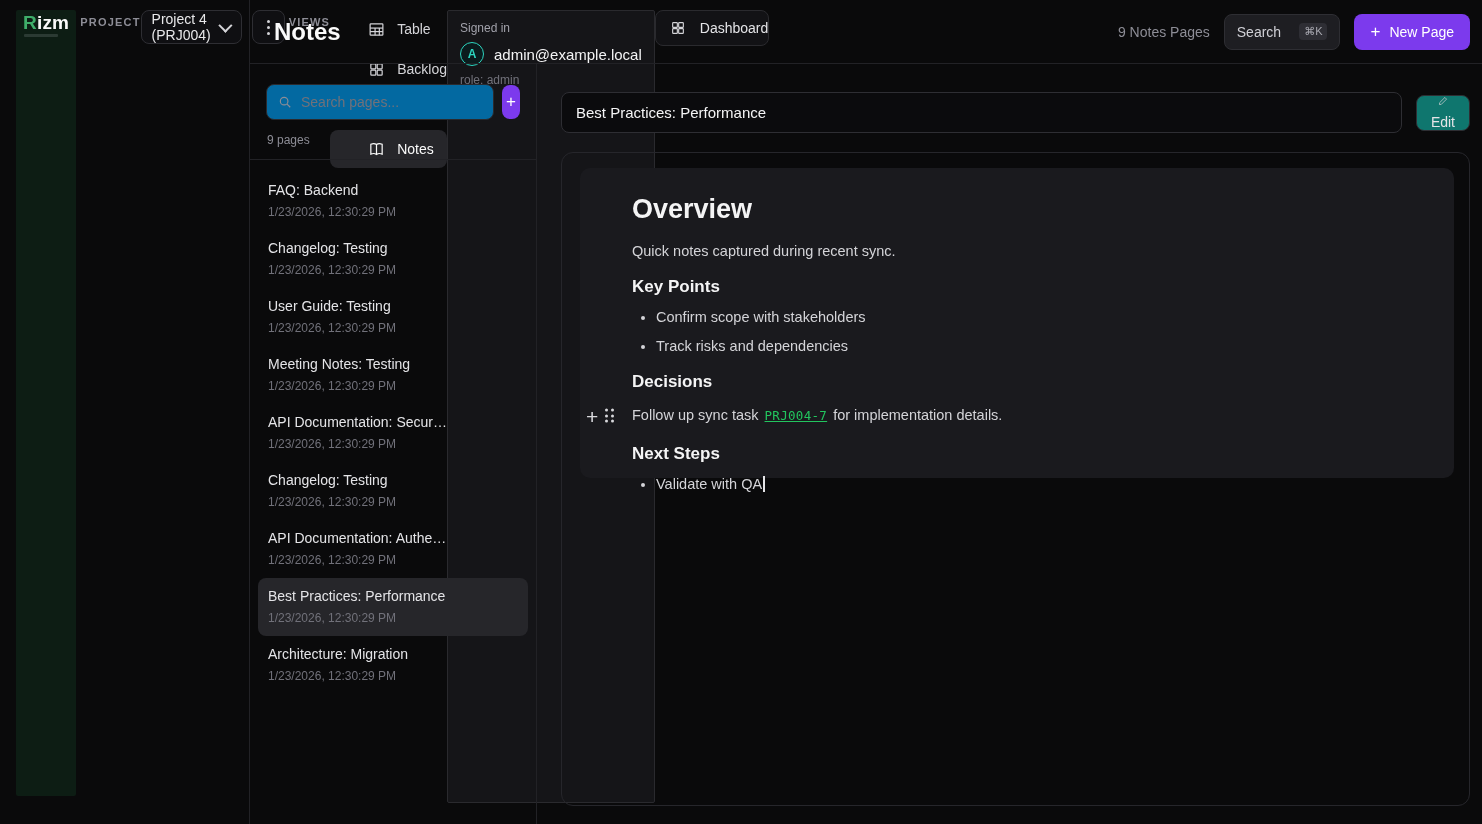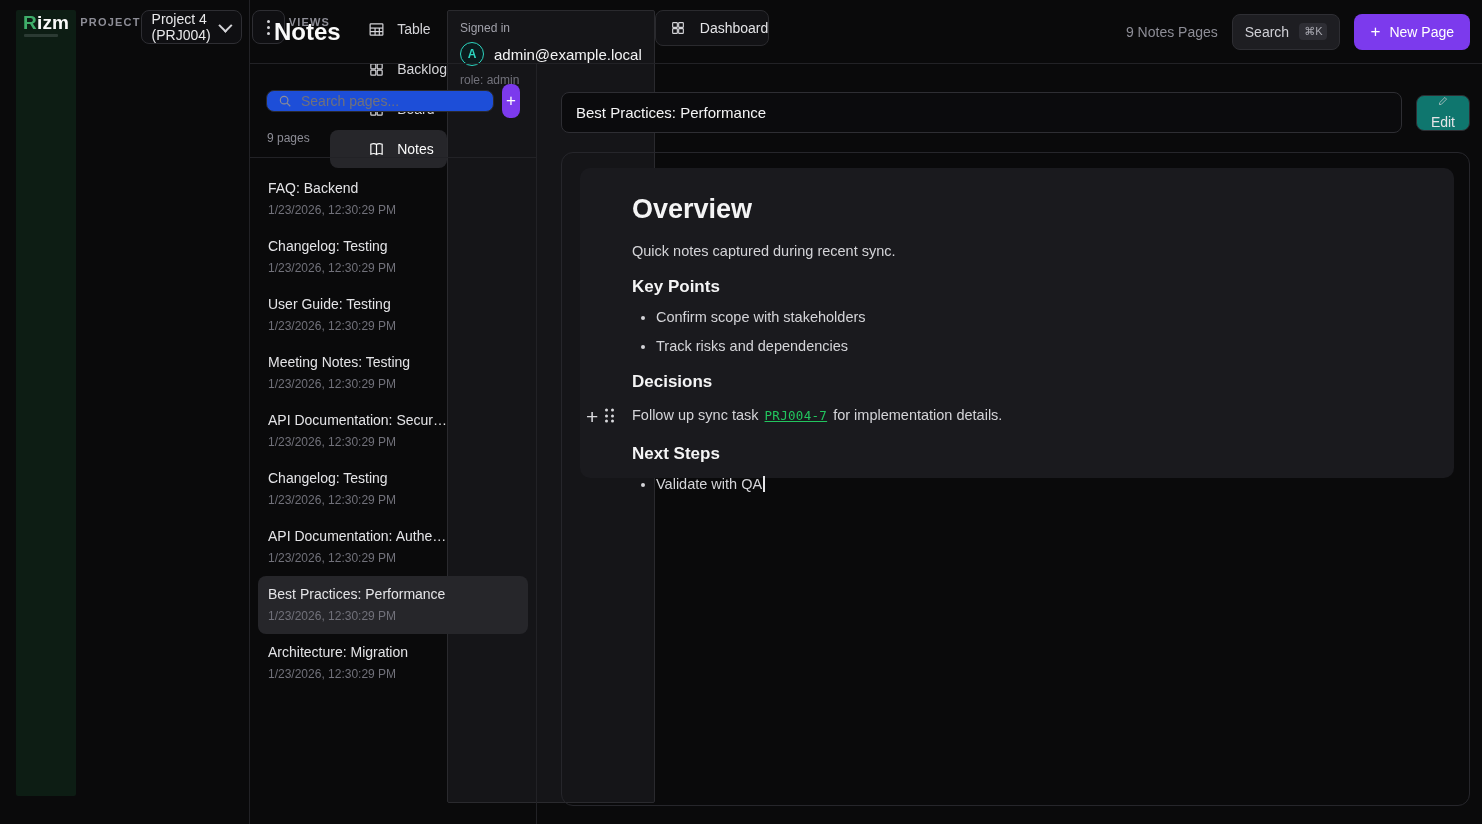--- a/index.html
+++ b/index.html
@@ -64,36 +64,36 @@
   .right { flex:1; display:flex; flex-direction:column; height:100%; }
   .topbar {
     height:64px; min-height:64px; border-bottom:1px solid #222226;
     display:flex; align-items:center; padding:0 12px 0 24px;
   }
   .page-title { font-size:24px; font-weight:700; color:#fafafa; }
   .topbar-right { margin-left:auto; display:flex; align-items:center; gap:14px; }
   .notes-count { color:#8d8d96; font-size:14px; }
   .search-btn {
     height:36px; border:1px solid #2e2e33; background:#1e1e22; border-radius:8px;
-    display:flex; align-items:center; gap:10px; padding:0 12px;
+    display:flex; align-items:center; gap:18px; padding:0 12px;
     color:#d0d0d6; font-size:14px; cursor:pointer;
   }
   .kbd { font-size:11px; color:#a8a8b0; background:#2e2e34; border-radius:4px; padding:3px 5px; line-height:1; }
   .newpage-btn {
     height:36px; border:none; background:#7c3aed; border-radius:8px;
     display:flex; align-items:center; gap:9px; padding:0 16px;
     color:#ffffff; font-size:14px; cursor:pointer;
   }
   .plus-glyph { font-size:17px; font-weight:400; line-height:1; }
   .body-row { flex:1; display:flex; min-height:0; }
   
   .pages-panel { width:287px; min-width:287px; border-right:1px solid #222226; display:flex; flex-direction:column; }
   .panel-search-row { display:flex; gap:8px; padding:20px 16px 0 16px; align-items:center; }
   .panel-search {
-    flex:1; height:22px; border:1px solid #2a2a2e; border-radius:8px; background:#1d4ed8;
+    flex:1; height:36px; border:1px solid #2a2a2e; border-radius:8px; background:#0369a1;
     display:flex; align-items:center; gap:9px; padding:0 11px;
   }
   .panel-search svg { width:14px; height:14px; stroke:#8d8d96; fill:none; stroke-width:2; }
   .panel-search input {
     flex:1; background:transparent; border:none; outline:none;
     color:#e4e4e7; font-size:14px; font-family:"Liberation Sans", sans-serif;
   }
   .panel-search input::placeholder { color:#71717a; }
   .panel-add-btn { width:32px; height:34px; border:none; border-radius:8px; background:#7c3aed;
     color:#fff; font-size:17px; cursor:pointer; display:flex; align-items:center; justify-content:center; }

